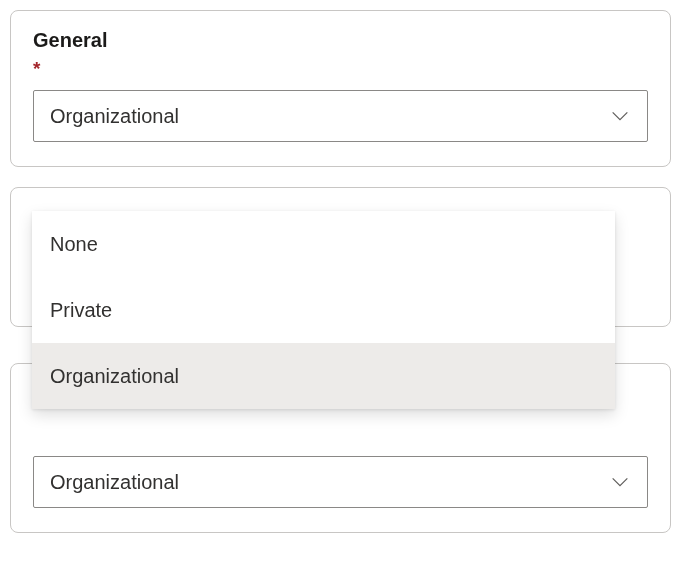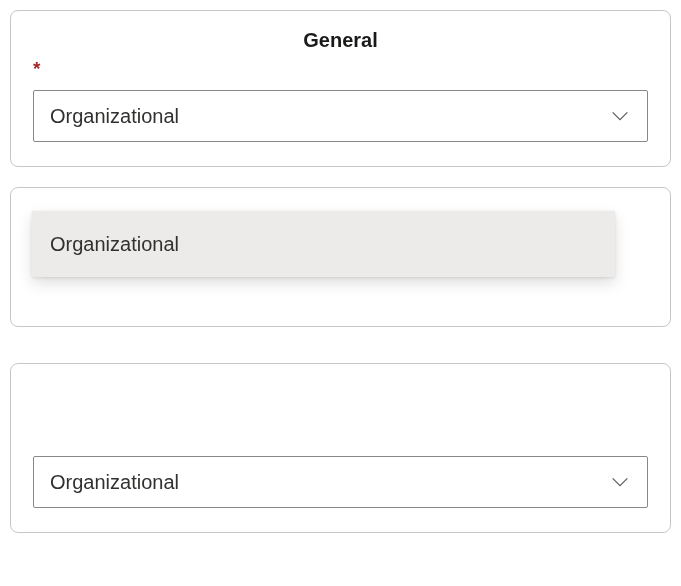--- a/index.html
+++ b/index.html
@@ -16,21 +16,20 @@
       border-radius: 8px;
       padding: 18px 22px 24px 22px;
       margin-bottom: 20px;
       background: #fff;
     }
     .section-title {
       font-size: 20px;
       font-weight: 600;
       color: #1b1a19;
       margin-bottom: 6px;
-      text-align: center;
     }
     .field-label-row {
       display: flex;
       align-items: baseline;
       gap: 4px;
       margin-bottom: 10px;
     }
     .field-label {
       font-size: 19px;
       font-weight: 600;
@@ -140,16 +139,18 @@
       <span>Organizational</span>
       <span class="chevron">
         <svg viewBox="0 0 24 24" width="22" height="22">
             <path d="M4 8 L12 16 L20 8" fill="none" stroke="#605e5c" stroke-width="1.3"></path>
           </svg>
       </span>
     </div>
   </div>
 
   <div class="dropdown-panel">
+    <div class="dropdown-option">None</div>
+    <div class="dropdown-option">Private</div>
     <div class="dropdown-option selected">Organizational</div>
   </div>
 
 </div>
 
 </body></html>

